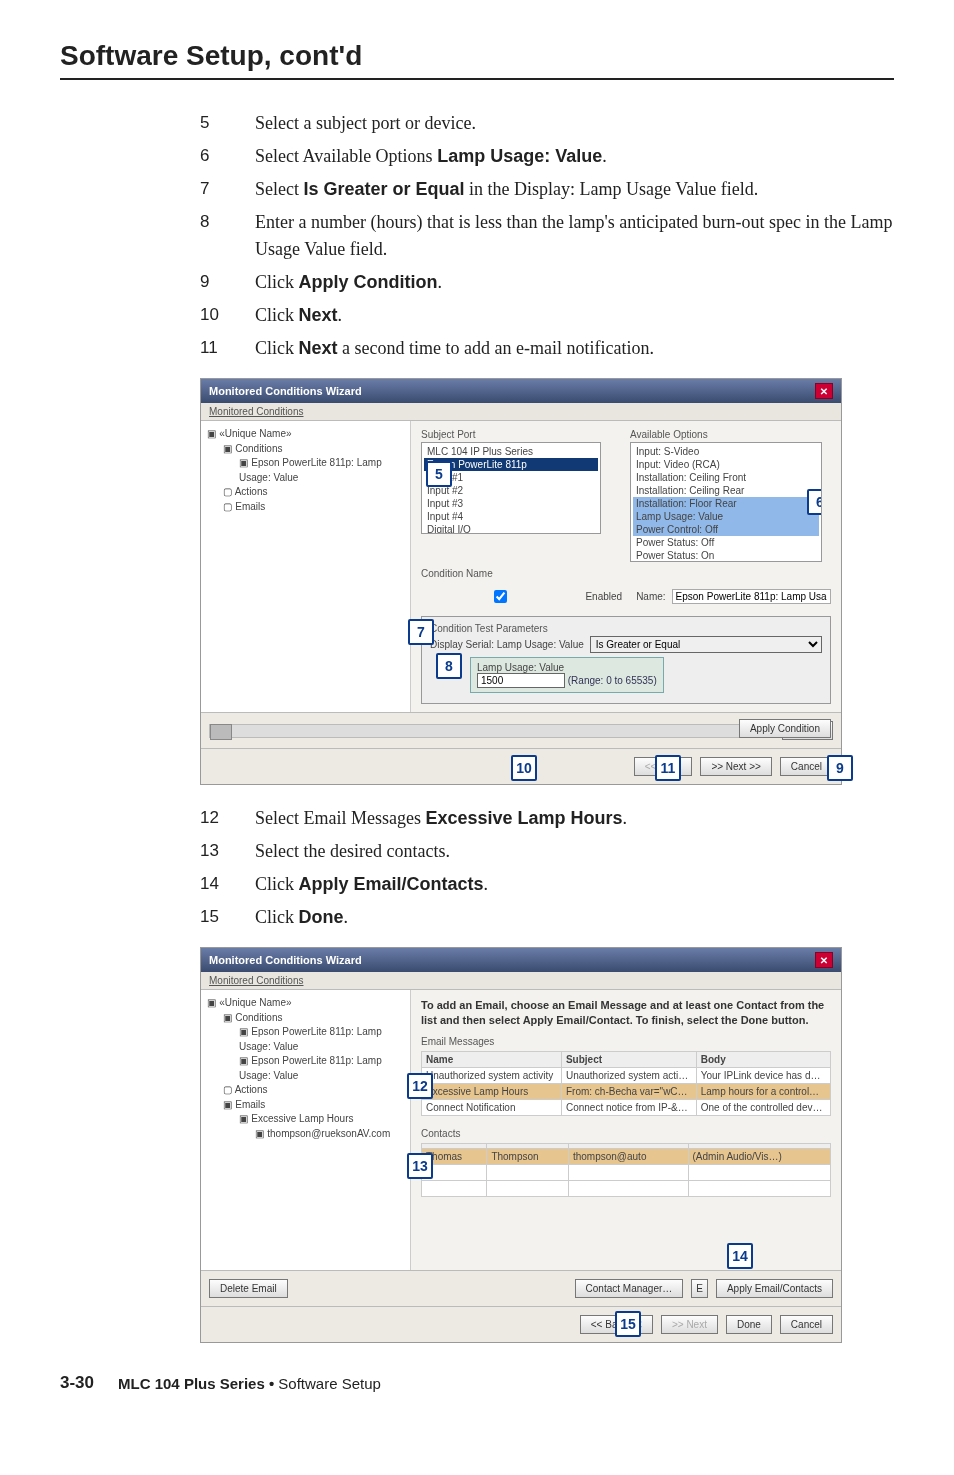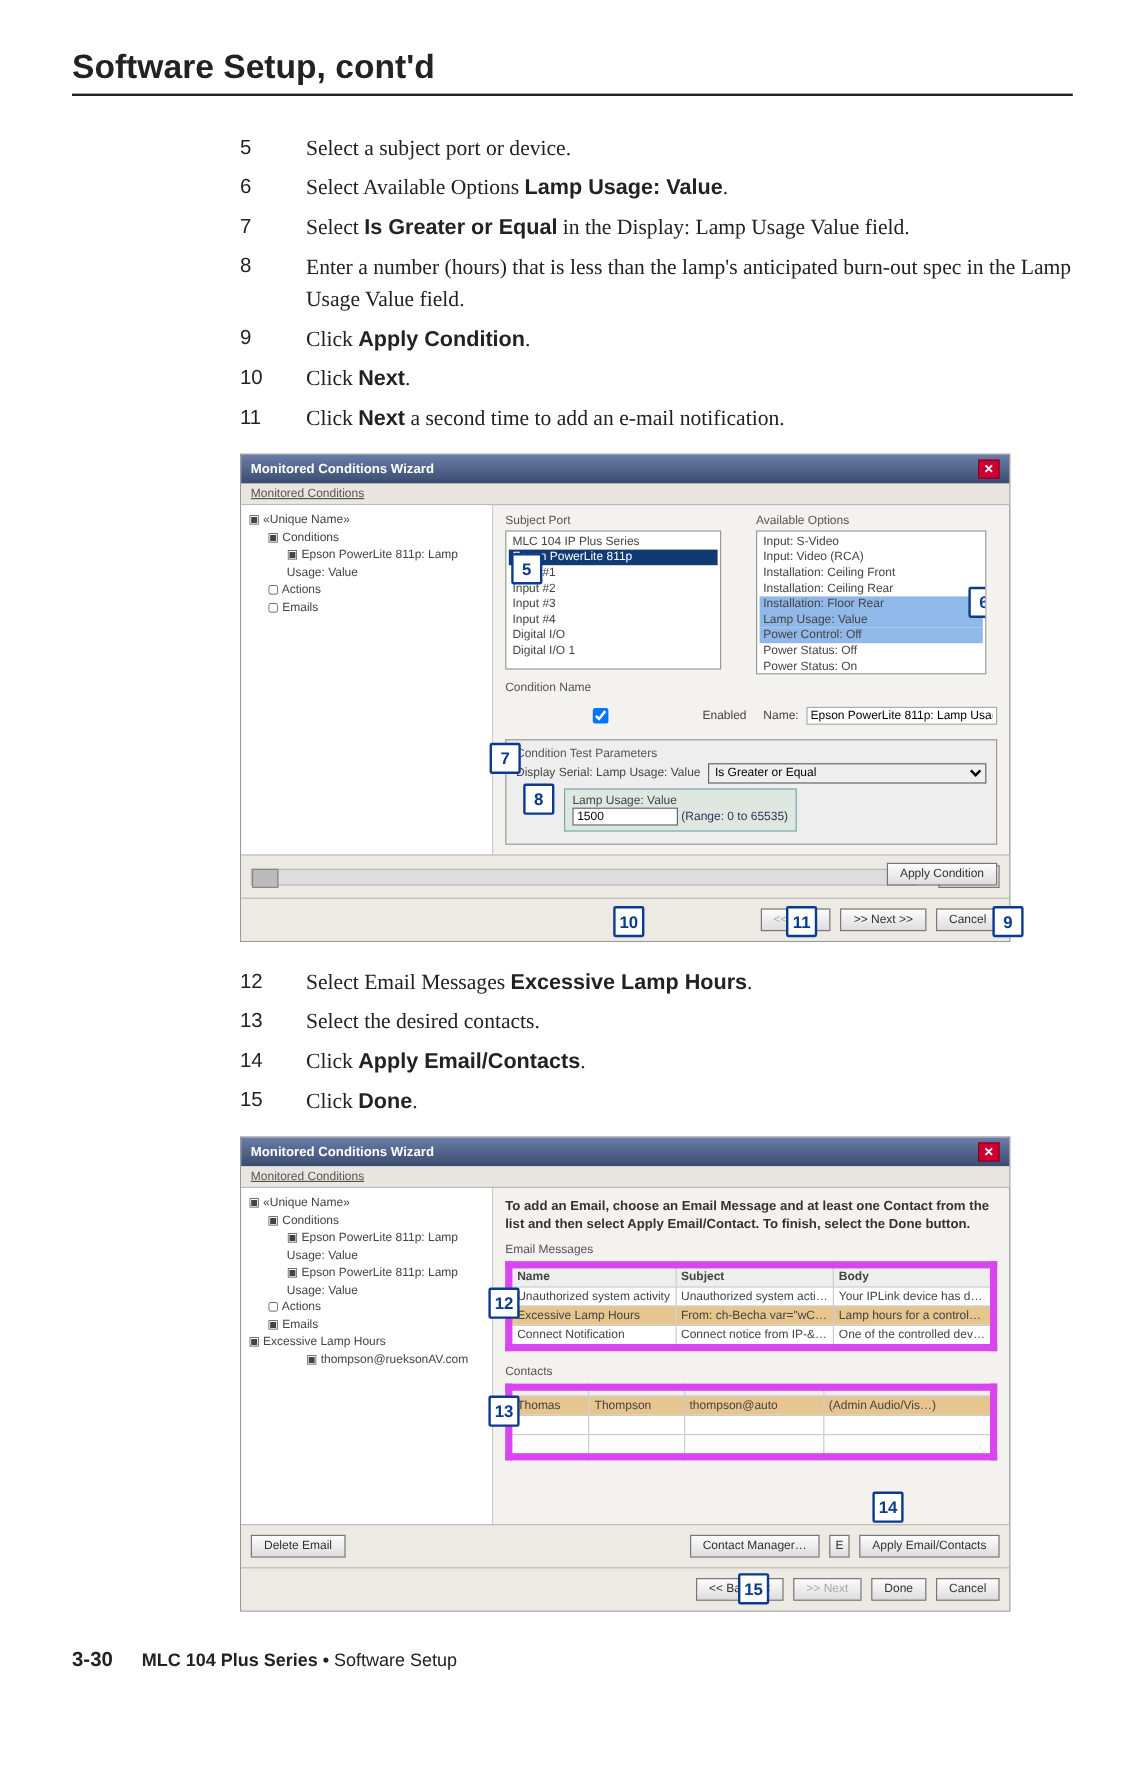--- a/index.html
+++ b/index.html
@@ -113,21 +113,21 @@
     margin-bottom:8px;
   }
   .panel-row { display:flex; gap:8px;}
   .panel-box {
     border:1px solid #999;
     background:#fff;
     padding:2px;
     box-sizing:border-box;
   }
   .panel-label { font-size:10px; color:#555; margin-bottom:2px;}
-  .subject-port { width:180px; height:116px; overflow:hidden; position:relative;}
+  .subject-port { width:180px; height:92px; overflow:hidden; position:relative;}
   .avail-opts { width:192px; height:120px; overflow:hidden; position:relative;}
   .port-item, .opt-item { padding:1px 3px; white-space:nowrap;}
   .opt-sel { background:#90b8e8; }
   .sel-dark { background:#113a74; color:#fff;}
   .cond-name-row { margin-top:8px; display:flex; align-items:center; gap:6px;}
   .cond-name-row input { font-size:10px; padding:1px 3px; flex:1; border:1px solid #aaa;}
   .cond-test {
     margin-top:10px; border:1px solid #999; background:#eee;
     padding:6px 8px; position:relative;
   }
@@ -167,21 +167,21 @@
     font-family:Arial,sans-serif;
     font-weight:bold;
     font-size:14px;
     display:flex;align-items:center;justify-content:center;
     border-radius:2px;
     box-shadow:0 0 0 1px #fff inset;
     z-index:10;
   }
   
   .email-table {
-    border:6px solid #d946ef;background:#fff;width:100%;font-size:10px;border-collapse:collapse;
+    border:1px solid #d946ef;background:#fff;width:100%;font-size:10px;border-collapse:collapse;
     margin-top:4px;
   }
   .email-table th, .email-table td { border:1px solid #ccc; padding:2px 4px; text-align:left;}
   .email-table th { background:#eee;}
   .email-sel-row td { background:#e7c58f;}
   .contacts-table { margin-top:12px;}
   .footer {
     margin-top:30px;
     font-family: Verdana, Arial, sans-serif;
     font-size:15px;
@@ -344,21 +344,21 @@
     </div>
     <div class="fig-subhead">Monitored Conditions</div>
     <div class="fig-body">
       <div class="fig-tree">
         <div class="tree-node">▣ <span>«Unique Name»</span></div>
         <div class="tree-node tree-child">▣ <span>Conditions</span></div>
         <div class="tree-node" style="margin-left:32px">▣ <span>Epson PowerLite 811p: Lamp Usage: Value</span></div>
         <div class="tree-node" style="margin-left:32px">▣ <span>Epson PowerLite 811p: Lamp Usage: Value</span></div>
         <div class="tree-node tree-child">▢ <span>Actions</span></div>
         <div class="tree-node tree-child">▣ <span>Emails</span></div>
-        <div class="tree-node" style="">▣ <span>Excessive Lamp Hours</span></div>
+        <div class="tree-node" style="margin-left:32px">▣ <span>Excessive Lamp Hours</span></div>
         <div class="tree-node" style="margin-left:48px">▣ <span>thompson@rueksonAV.com</span></div>
       </div>
       <div class="fig-main" style="position:relative;">
         <div class="fig-instr">To add an Email, choose an Email Message and at least one Contact from the list and then select Apply Email/Contact. To finish, select the Done button.</div>
         <div class="panel-label">Email Messages</div>
         <div style="position:relative;">
           <div class="callout" style="left:-14px;top:22px">12</div>
           <table class="email-table">
             <tbody>
                 <tr>

